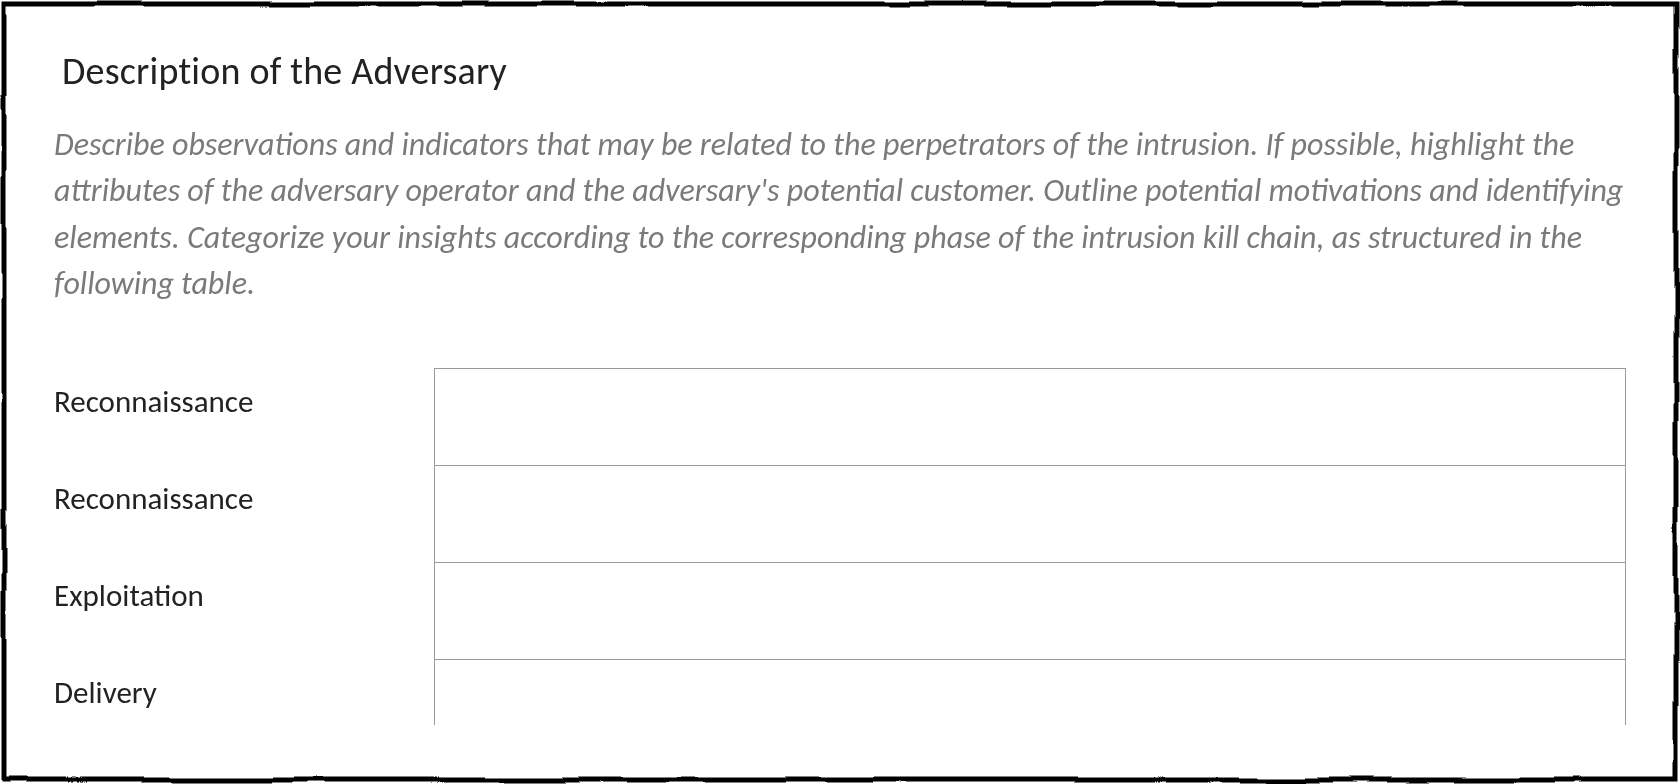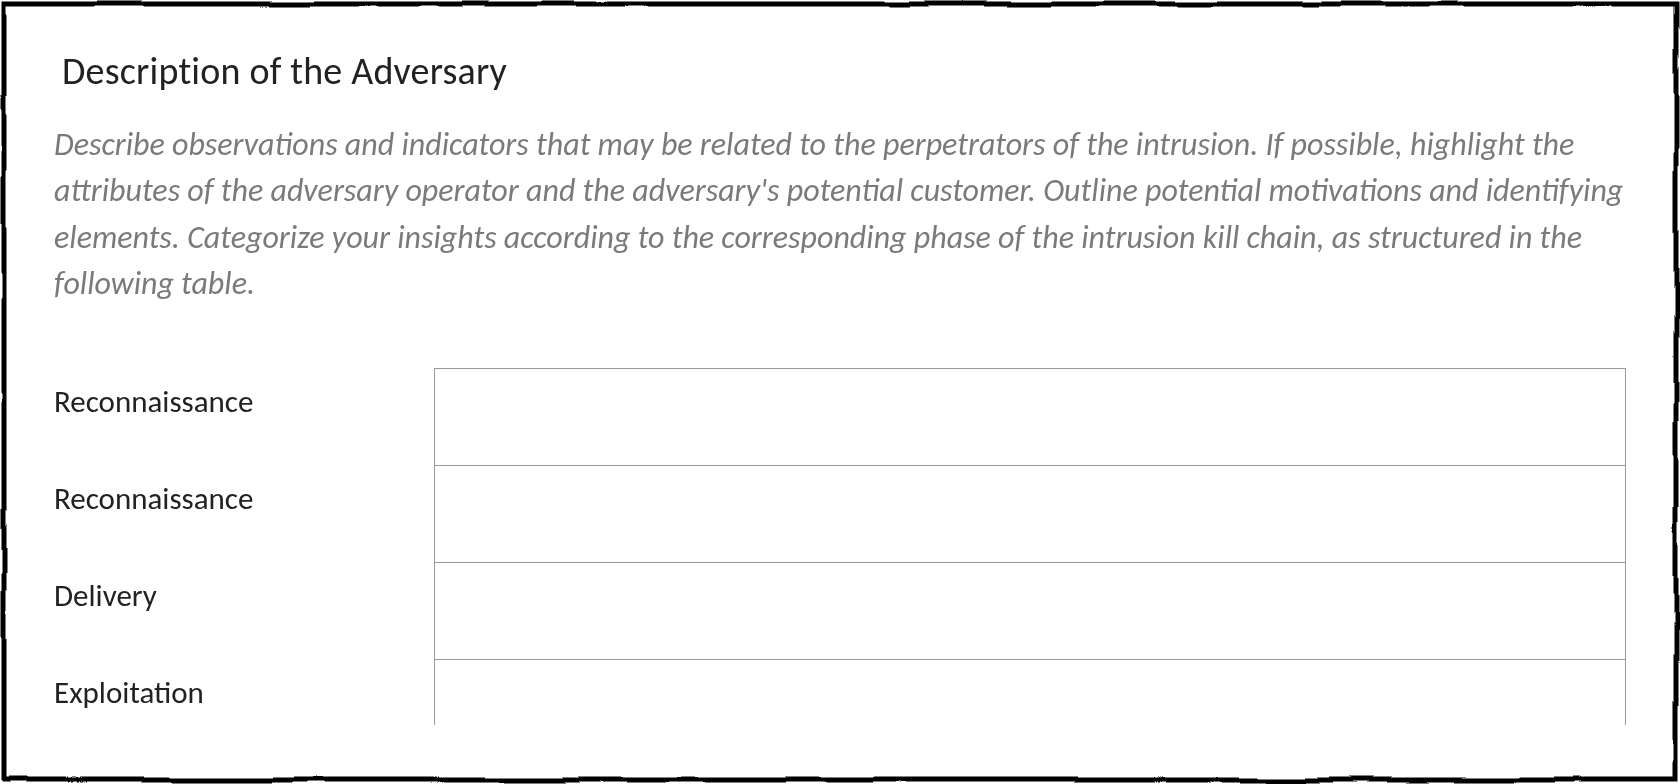--- a/index.html
+++ b/index.html
@@ -121,27 +121,27 @@
           <div class="cell-inner" contenteditable="true" style=""></div>
         </td>
       </tr>
       <tr>
         <td class="phase-label">Reconnaissance</td>
         <td class="phase-input-cell">
           <div class="cell-inner" contenteditable="true" style=""></div>
         </td>
       </tr>
       <tr>
-        <td class="phase-label">Delivery</td>
+        <td class="phase-label">Exploitation</td>
         <td class="phase-input-cell">
           <div class="cell-inner" contenteditable="true" style=""></div>
         </td>
       </tr>
       <tr>
-        <td class="phase-label">Exploitation</td>
+        <td class="phase-label">Delivery</td>
         <td class="phase-input-cell">
           <div class="cell-inner" contenteditable="true" style=""></div>
         </td>
       </tr>
     </tbody>
   </table>
 
 </div>
 
 </body></html>

